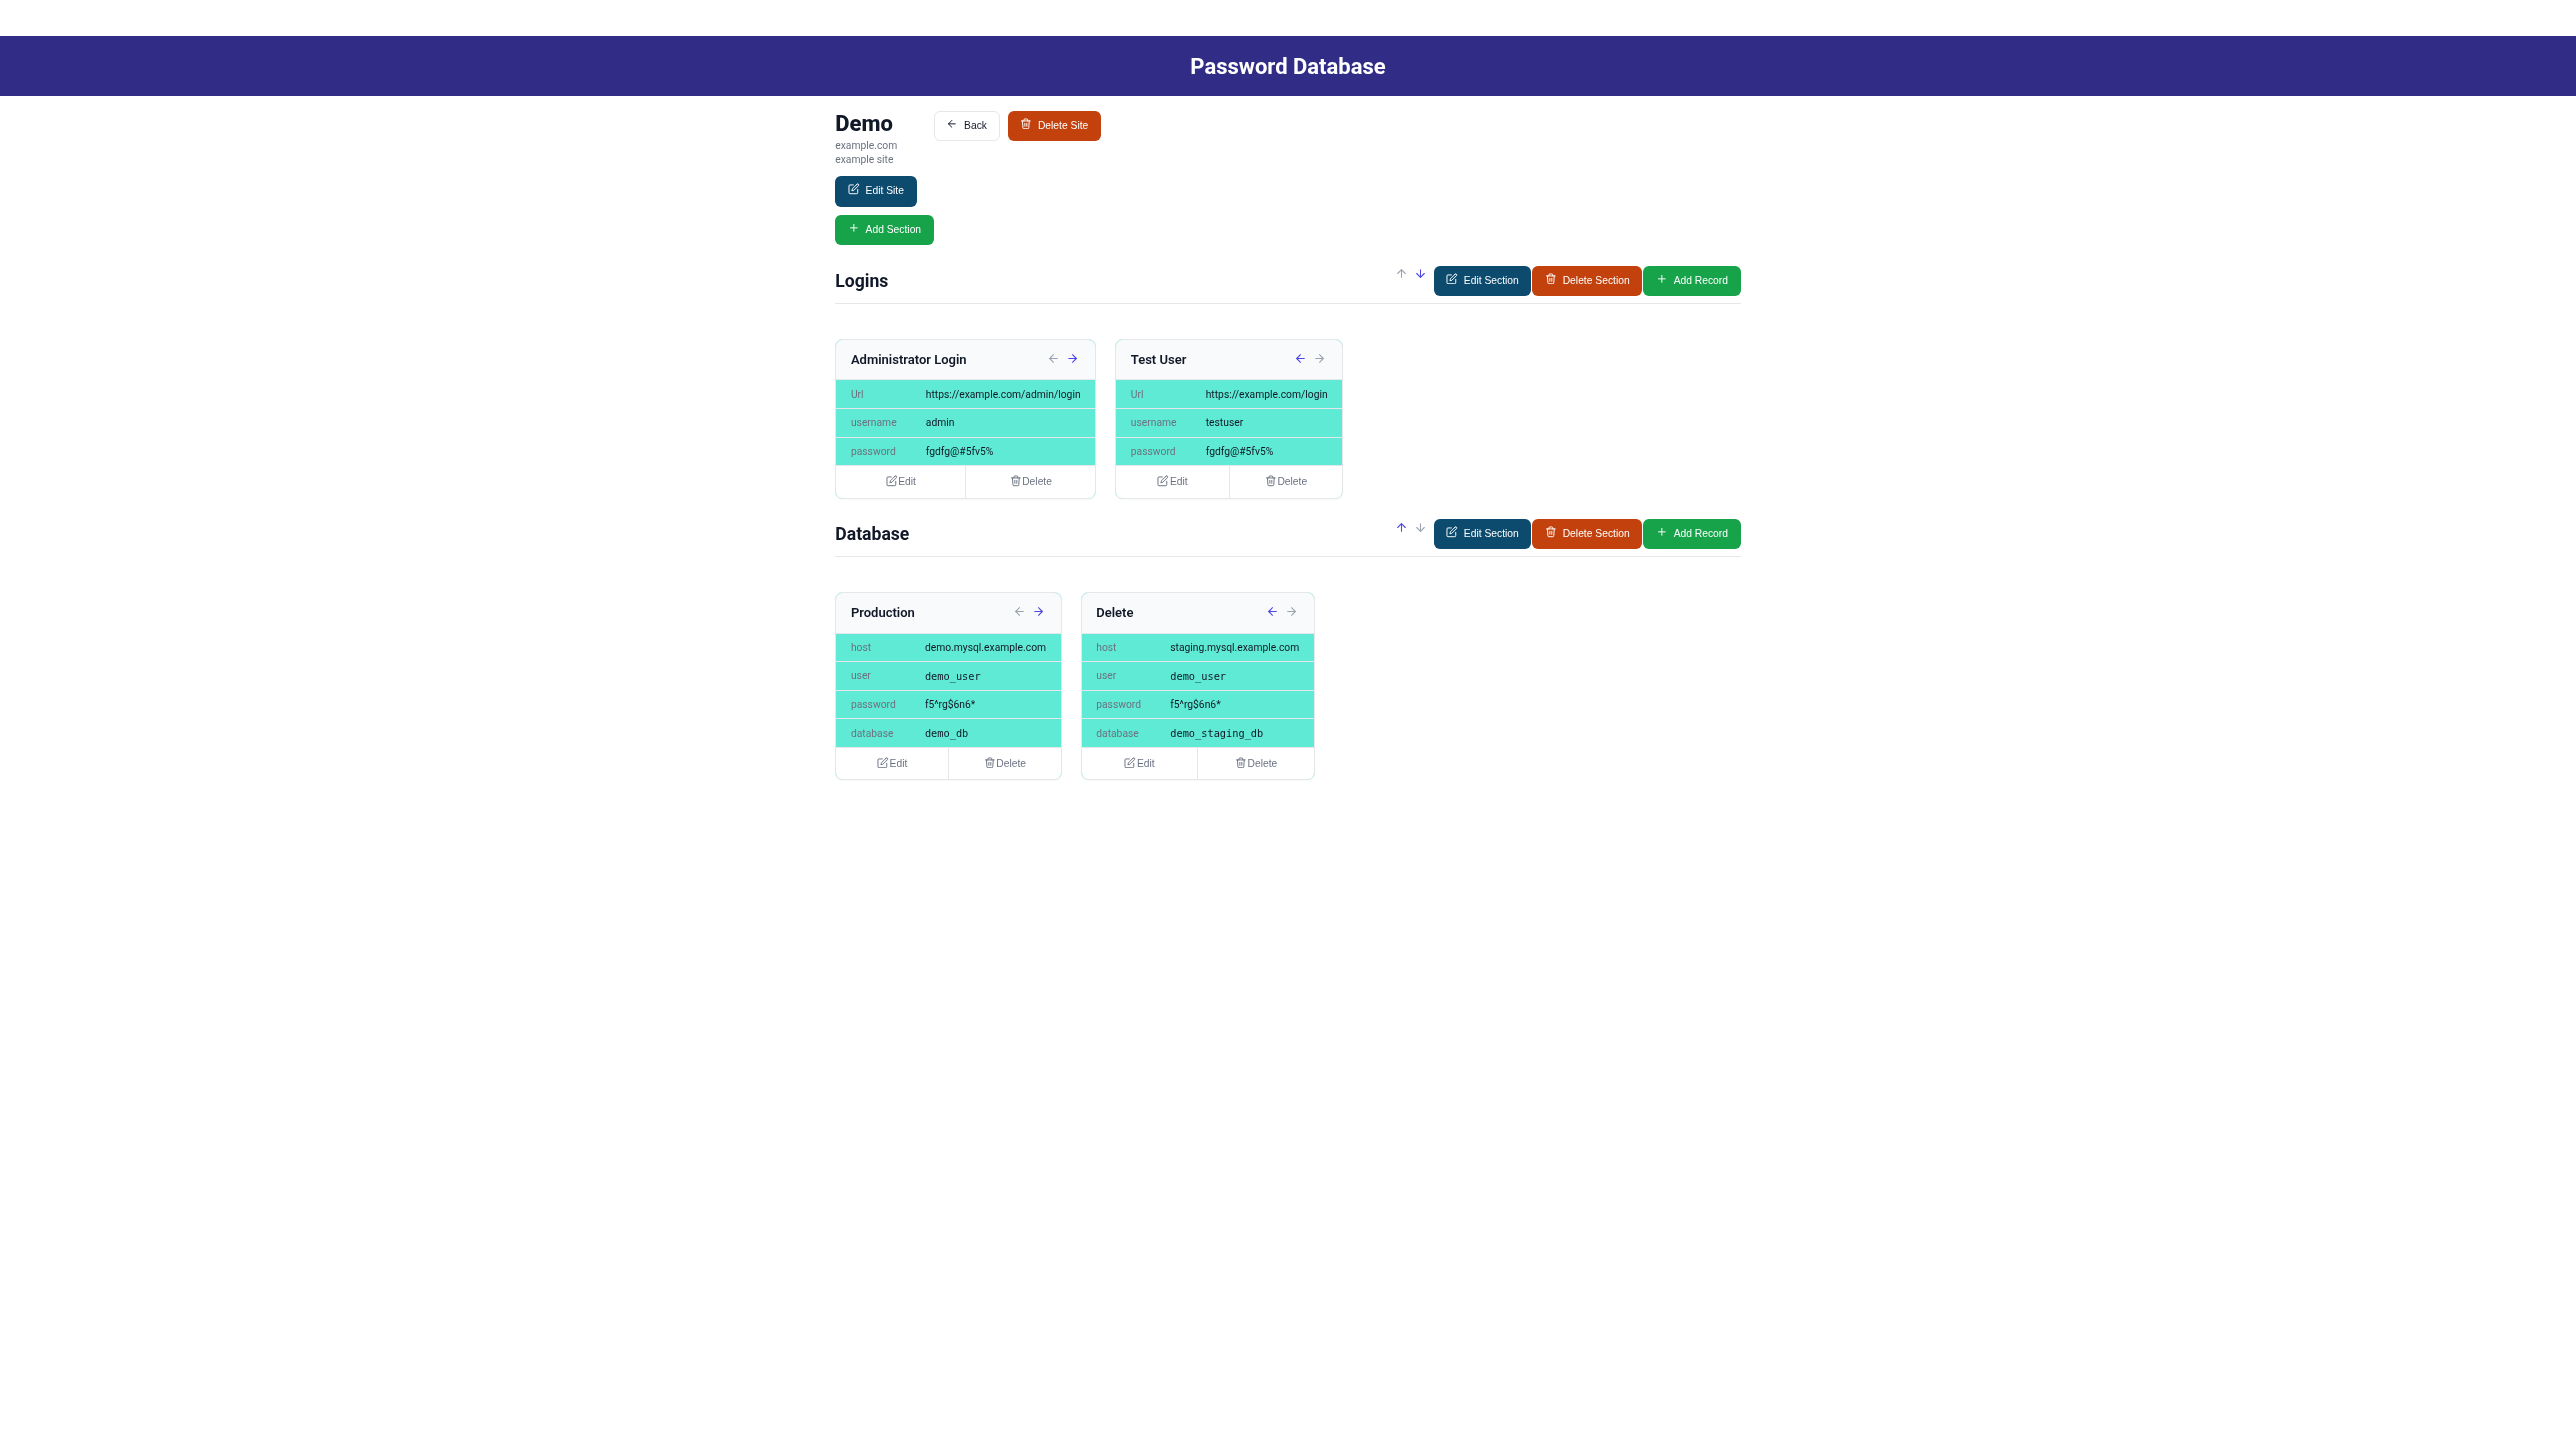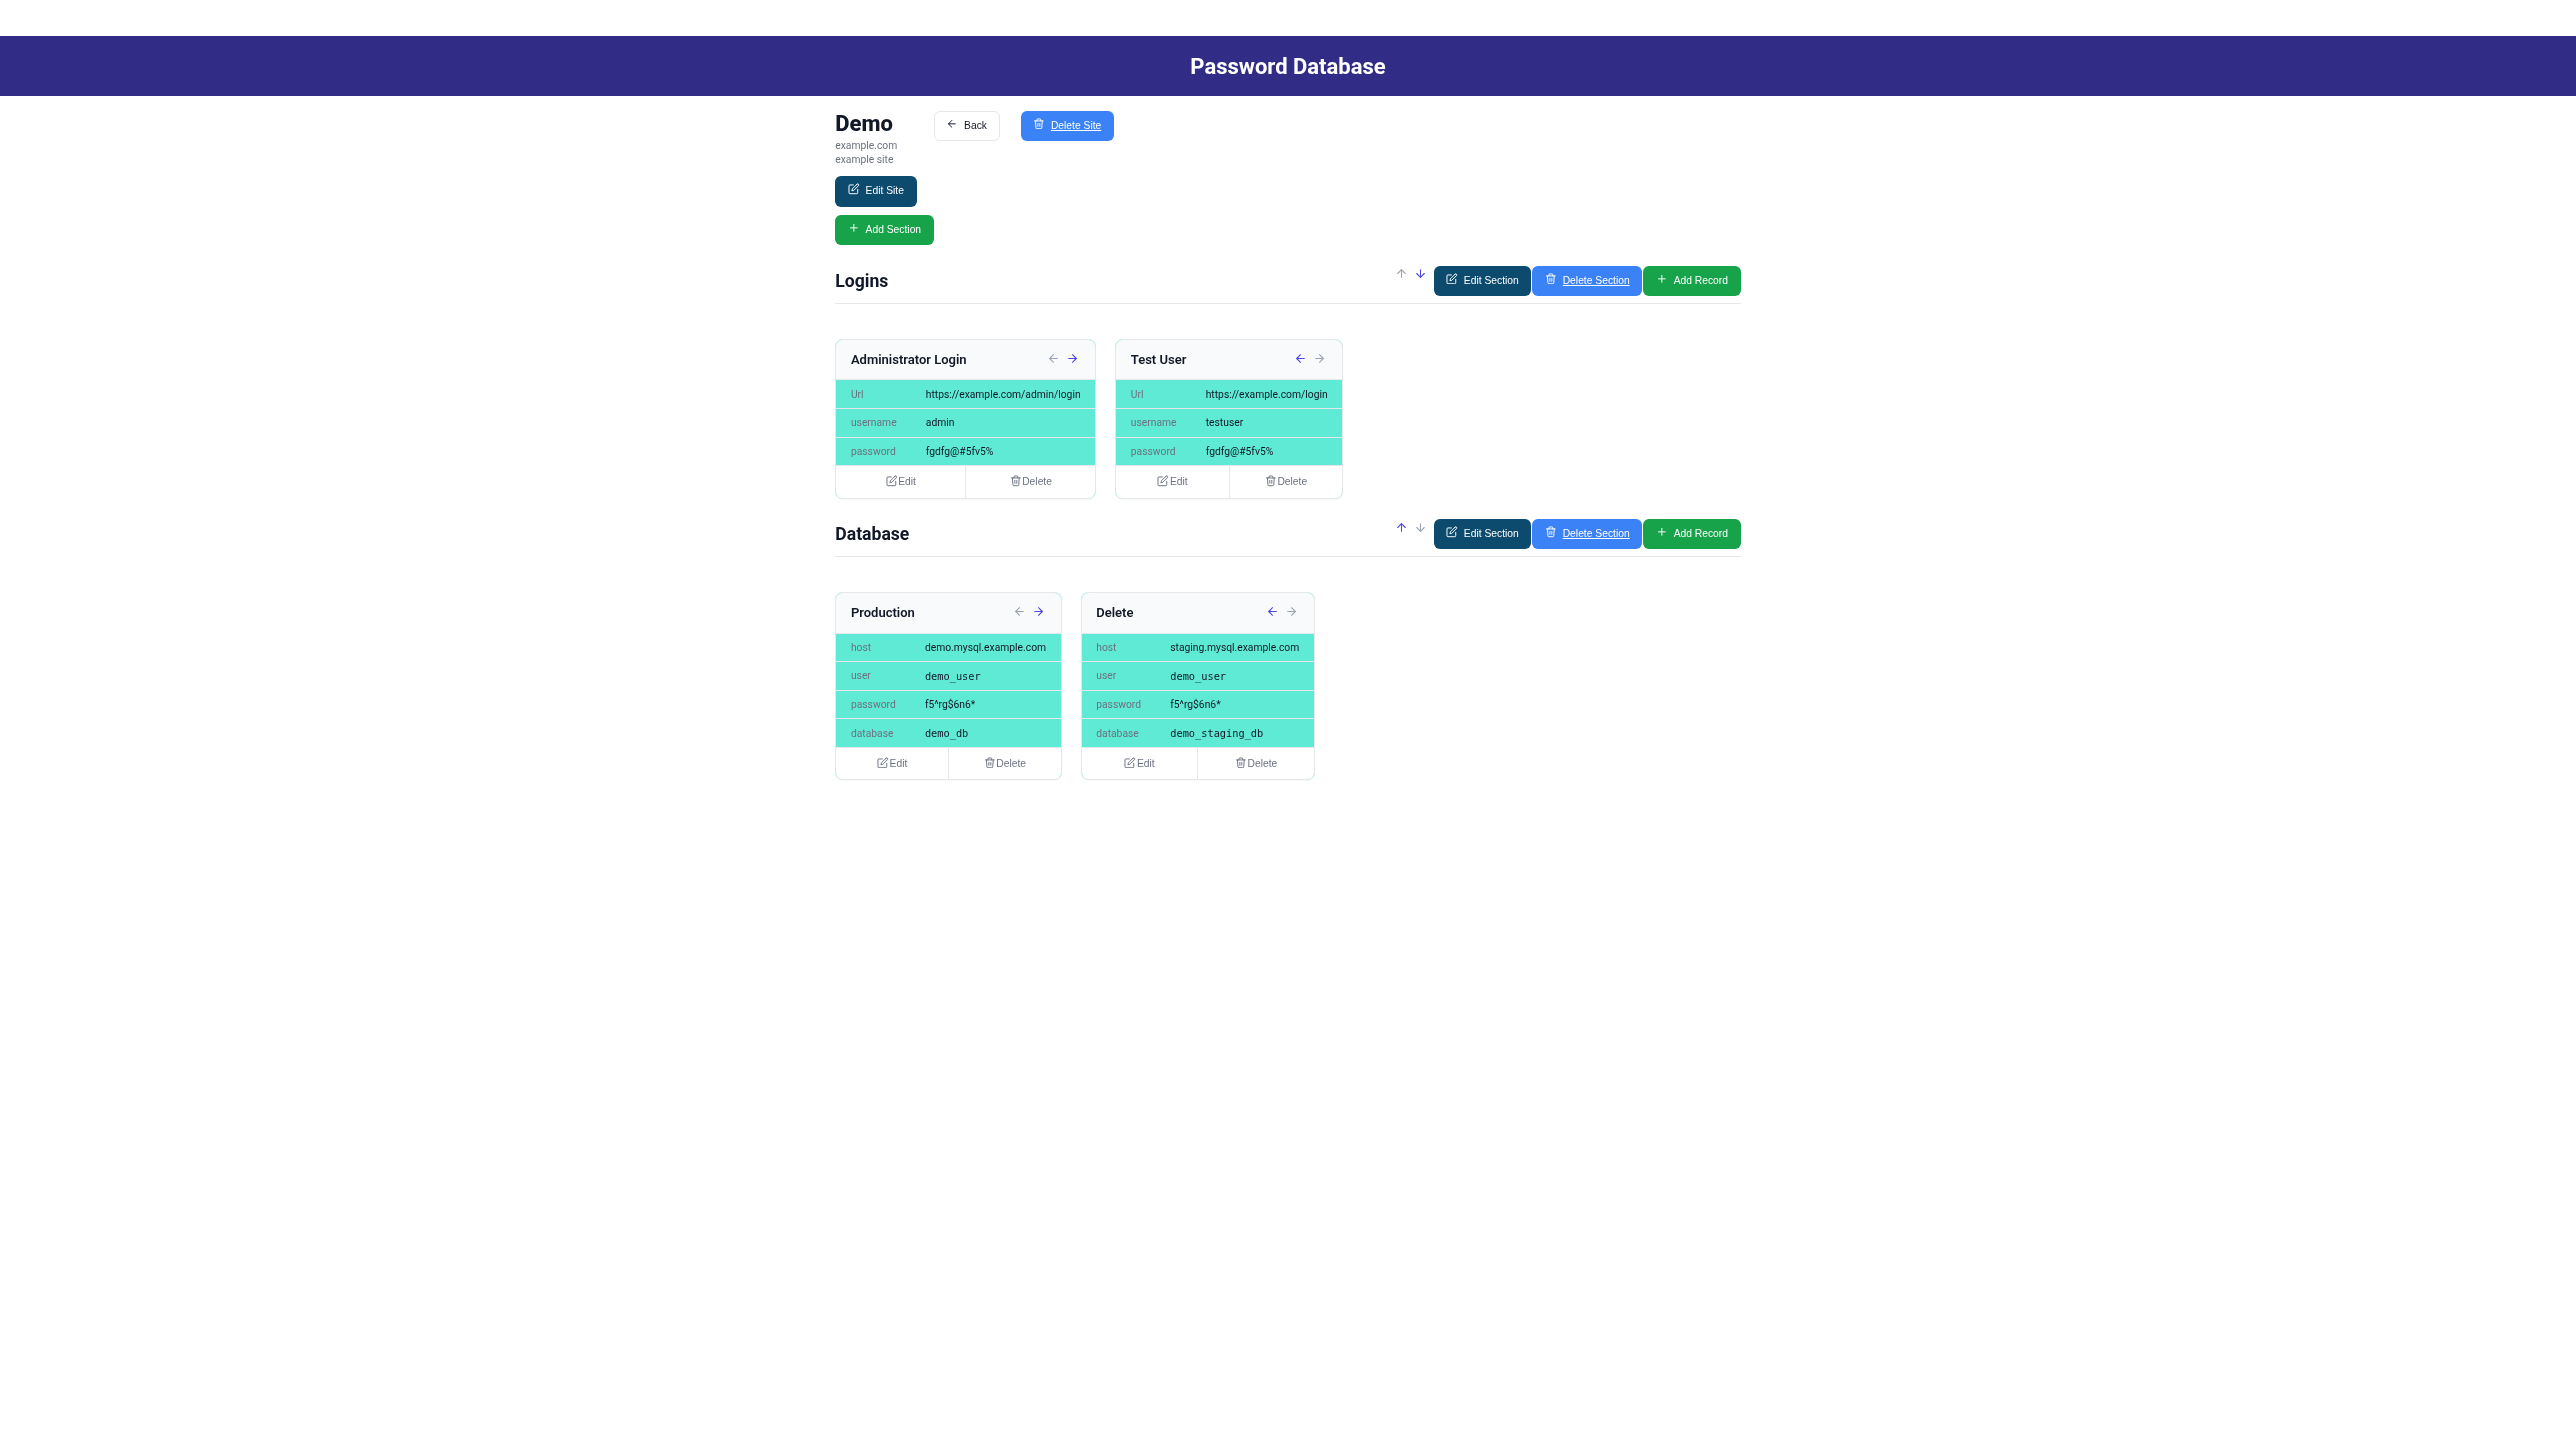--- a/index.html
+++ b/index.html
@@ -8,27 +8,27 @@
     .top-banner { background: #312c85; color: #fff; padding: 17.6px 0; text-align: center; margin-top: 36px; }
     .top-banner h1 { font-size: 22px; font-weight: 700; }
 
     .container { max-width: 923px; margin: 0 auto; padding: 14.6px 8.8px 29px; }
 
     .site-header { display: flex; align-items: flex-start; }
     .site-meta h2 { font-size: 22px; font-weight: 800; color: #111827; line-height: 1.2; }
     .site-meta .muted { color: #6b7280; font-size: 10.3px; margin-top: 1.5px; }
     .site-meta .btn-row { margin-top: 10.3px; display: flex; flex-direction: column; align-items: flex-start; gap: 8.8px; }
 
-    .header-actions { display: flex; gap: 21px; }
+    .header-actions { display: flex; gap: 8px; }
 
     .btn { display: inline-flex; align-items: center; gap: 5.9px; padding: 5.9px 11.7px; border-radius: 5.9px; font-size: 10.3px; font-weight: 500; line-height: 14.6px; border: 0.7px solid transparent; cursor: pointer; }
     .btn svg { width: 11.7px; height: 11.7px; stroke: currentColor; fill: none; stroke-width: 2; stroke-linecap: round; stroke-linejoin: round; }
     .btn-indigo { background: #0c4a6e; color: #fff; }
     .btn-green { background: #16a34a; color: #fff; }
-    .btn-red { background: #3b82f6; color: #fff; text-decoration: underline; }
+    .btn-red { background: #c2410c; color: #fff; }
     .btn-outline { background: #fff; color: #111827; border-color: #e5e7eb; }
 
     .section-block { margin-top: 20.5px; }
     .section-hdr { display: flex; align-items: center; justify-content: space-between; padding-bottom: 7.3px; border-bottom: 0.7px solid #e5e7eb; }
     .section-title { font-size: 17.6px; font-weight: 700; color: #111827; }
     .section-actions { display: flex; align-items: flex-start; gap: 1px; }
     .sort-group { display: flex; gap: 2.9px; margin-right: 4.4px; }
 
     .icon-btn { background: transparent; border: none; cursor: pointer; color: #4f46e5; display: inline-flex; align-items: center; justify-content: center; padding: 1.5px; }
     .icon-btn svg { width: 13px; height: 13px; stroke: currentColor; fill: none; stroke-width: 2; stroke-linecap: round; stroke-linejoin: round; }

